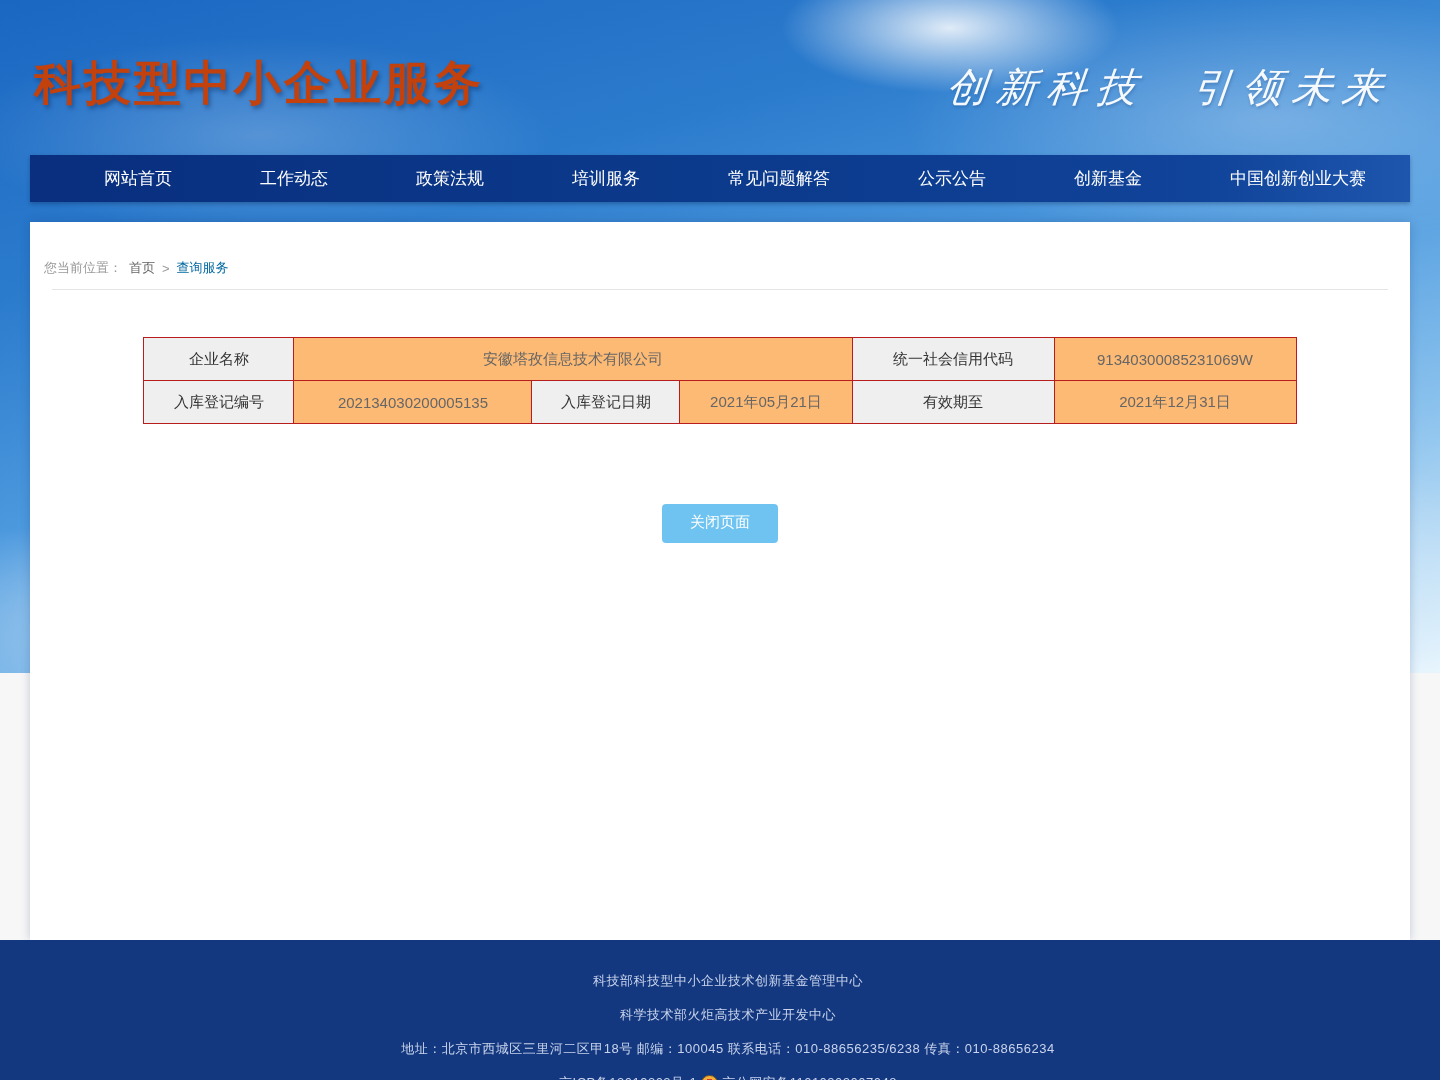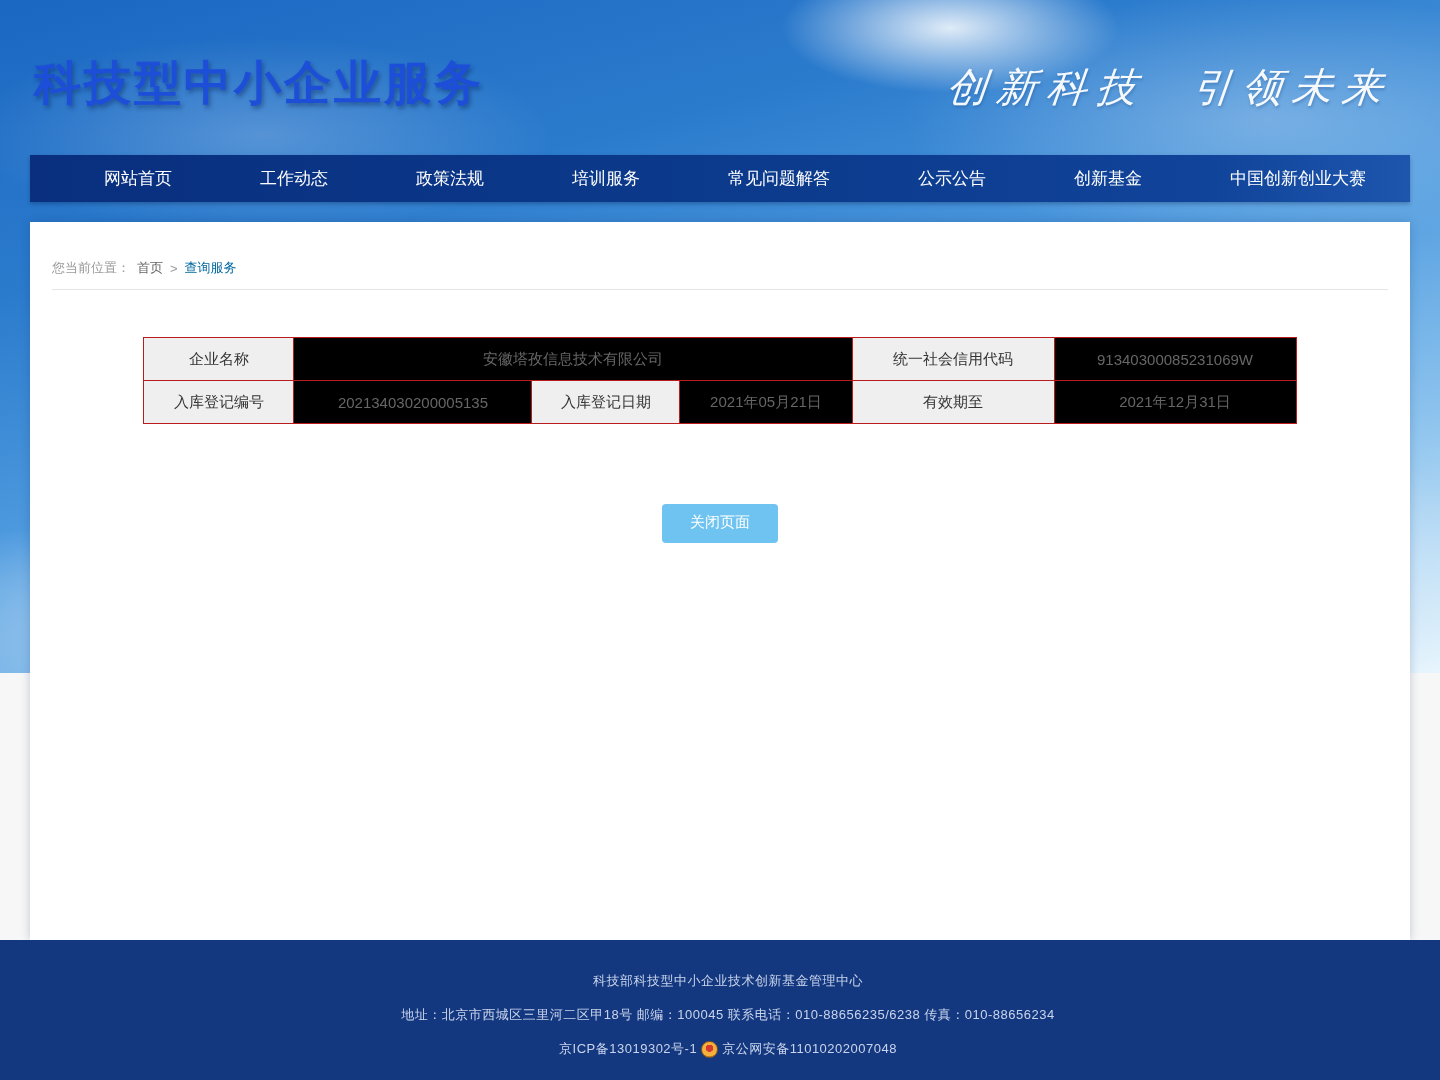--- a/index.html
+++ b/index.html
@@ -20,21 +20,21 @@
       radial-gradient(ellipse 600px 220px at 75% 560px, rgba(255,255,255,0.45), transparent 70%),
       radial-gradient(ellipse 500px 160px at 15% 620px, rgba(255,255,255,0.5), transparent 70%),
       linear-gradient(165deg, #1a67c2 0%, #2b7bcd 28%, #4f9bdf 52%, #8ec4ee 76%, #e8f5fd 100%);
   }
 
   
   .header { position: relative; height: 155px; }
   .logo {
     position: absolute; left: 34px; top: 52px;
     font-family: "DejaVu Serif", "Liberation Serif", serif;
-    font-size: 47px; font-weight: bold; color: #1d4ed8;
+    font-size: 47px; font-weight: bold; color: #c2410c;
     letter-spacing: 3px;
     text-shadow: 2px 3px 4px rgba(10,40,90,0.45);
   }
   .slogan {
     position: absolute; right: 48px; top: 60px;
     font-family: "DejaVu Serif", "Liberation Serif", serif;
     font-style: italic; font-size: 40px; color: rgba(255,255,255,0.95);
     letter-spacing: 10px; transform: skewX(-6deg);
     text-shadow: 1px 2px 3px rgba(20,60,120,0.3);
     white-space: pre;
@@ -70,21 +70,21 @@
     padding: 0 10px;
   }
 
   
   .content-box {
     position: relative; margin: 20px 30px 0 30px; height: 718px;
     background: #ffffff;
     box-shadow: 0 0 9px rgba(30,60,110,0.25);
   }
   .breadcrumb {
-    padding: 37px 0 0 22px; font-size: 13px; color: #999;
+    padding: 37px 0 0 14px; font-size: 13px; color: #999;
     display: flex; gap: 7px; align-items: center;
   }
   .crumb-home { color: #666; cursor: pointer; }
   .crumb-sep { color: #999; }
   .crumb-current { color: #0369a1; cursor: pointer; }
   .breadcrumb-line {
     margin: 12px 22px 0 22px; border-bottom: 1px solid #e5e5e5; height: 0;
   }
   .result-title {
     margin-top: 56px; text-align: center;
@@ -93,21 +93,21 @@
   }
   .result-table {
     margin: 47px auto 0 auto; border-collapse: collapse;
     table-layout: fixed; width: 1152px;
   }
   .result-table td {
     border: 1px solid #b91c1c; height: 43px; text-align: center;
     font-size: 15px; overflow: hidden; white-space: nowrap;
   }
   td.label-cell { background: #efefef; color: #333; }
-  td.value-cell { background: #000000; color: #666; }
+  td.value-cell { background: #fdba74; color: #666; }
   .close-btn-row { margin-top: 80px; text-align: center; }
   .close-btn {
     display: inline-block; width: 116px; height: 39px; line-height: 39px;
     background: #6fc3f0; color: #ffffff; font-size: 15px;
     border: none; border-radius: 4px; cursor: pointer;
     font-family: Liberation Mono, monospace;
   }
 
   
   .footer {
@@ -183,19 +183,20 @@
   </tbody>
     </table>
 
   <div class="close-btn-row">
     <button class="close-btn">关闭页面</button>
   </div>
 </div>
 
 <div class="footer">
   <div class="footer-line">科技部科技型中小企业技术创新基金管理中心</div>
+  <div class="footer-line">科学技术部火炬高技术产业开发中心</div>
   <div class="footer-line">地址：北京市西城区三里河二区甲18号 邮编：100045 联系电话：010-88656235/6238 传真：010-88656234</div>
   <div class="footer-line beian-row">
     <span class="beian-link">京ICP备13019302号-1</span>
     <span class="badge-icon"></span>
     <span class="beian-link">京公网安备11010202007048</span>
   </div>
 </div>
 
 </body></html>

